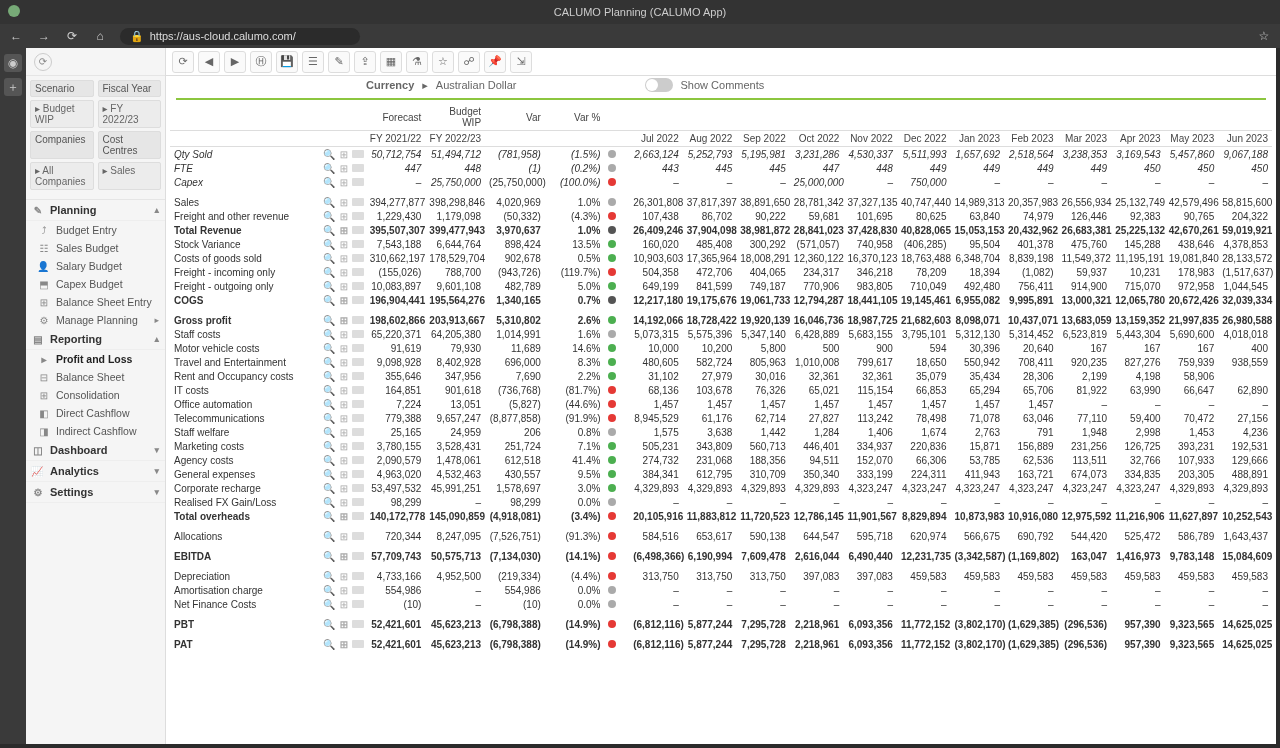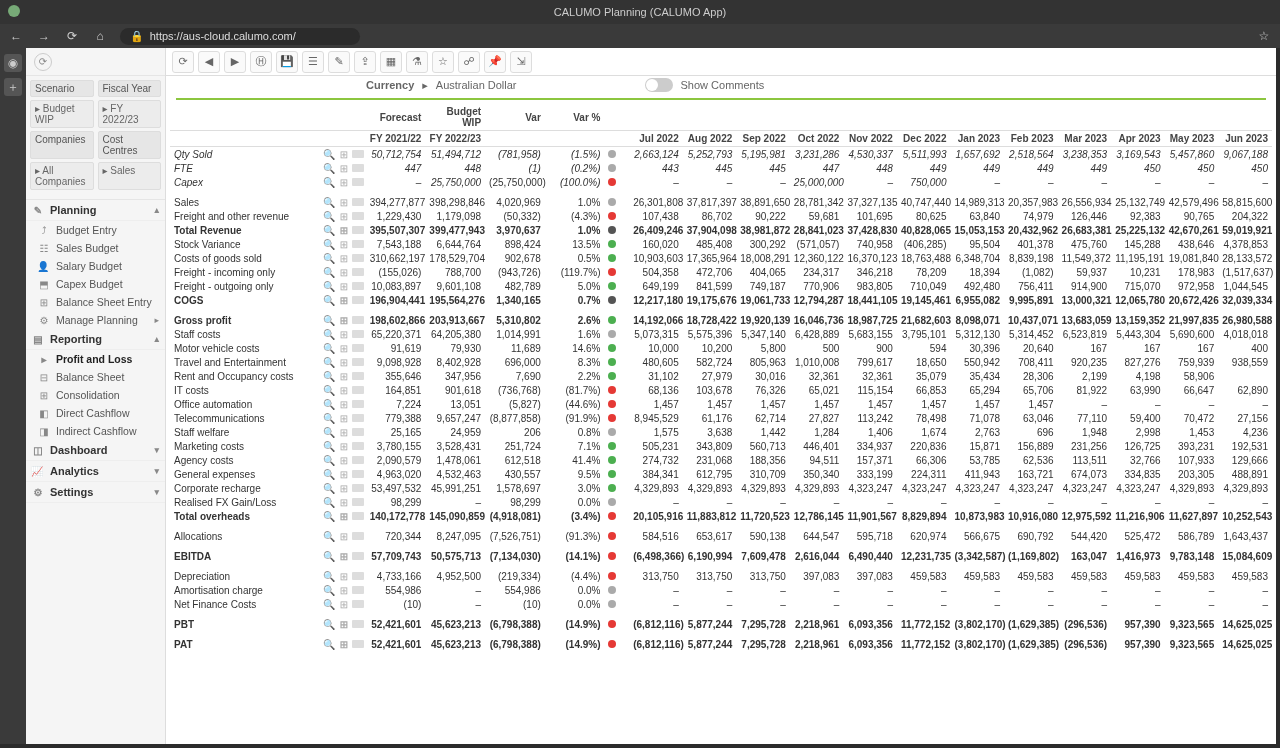--- a/index.html
+++ b/index.html
@@ -38,21 +38,21 @@
   .logo .ring{width:26px;height:26px;border:4px solid #8cc63f;border-radius:50%;}
   .logo .sub{font-size:8px;font-weight:400;color:#999;display:block;}
   .title{font-size:16px;font-weight:700;color:#333;}
   .subhdr{display:flex;align-items:center;gap:8px;font-size:11px;color:#666;padding:2px 10px 6px 200px;justify-content:flex-start;}
   .subhdr .toggle{margin-left:120px;width:28px;height:14px;background:#ccc;border-radius:7px;position:relative;}
   .subhdr .toggle::after{content:"";position:absolute;left:1px;top:1px;width:12px;height:12px;background:#fff;border-radius:50%;}
   .greenline{height:2px;background:#8cc63f;margin:0 10px 4px;}
 
   .grid-wrap{flex:1;overflow:auto;padding:0 4px 10px 4px;}
   table.grid{border-collapse:collapse;font-size:10px;color:#333;width:100%;table-layout:fixed;}
-  table.grid th{font-weight:700;color:#444;text-align:right;padding:2px 4px;border-bottom:1px solid #ddd;font-size:10px;}
+  table.grid th{font-weight:400;color:#444;text-align:right;padding:2px 4px;border-bottom:1px solid #ddd;font-size:10px;}
   table.grid th.lbl{text-align:left;width:150px;}
   table.grid th.ico{width:14px;}
   table.grid td{padding:1.5px 4px;text-align:right;white-space:nowrap;}
   table.grid td.lbl{text-align:left;}
   table.grid tr.bold td{font-weight:700;}
   table.grid tr.spacer td{height:6px;}
   table.grid td.iconcell{width:14px;text-align:center;padding:0;}
   .dot{width:8px;height:8px;border-radius:50%;display:inline-block;}
   .dot.g{background:#4caf50;}
   .dot.r{background:#e53935;}
@@ -766,21 +766,21 @@
               <td style="">0.8%</td>
               <td class="iconcell"><span class="dot gr"></span></td>
               <td></td>
               <td style="">1,575</td>
               <td style="">3,638</td>
               <td style="">1,442</td>
               <td style="">1,284</td>
               <td style="">1,406</td>
               <td style="">1,674</td>
               <td style="">2,763</td>
-              <td style="">696</td>
+              <td style="">791</td>
               <td style="">1,948</td>
               <td style="">2,998</td>
               <td style="">1,453</td>
               <td style="">4,236</td>
             </tr>
             <tr>
               <td class="lbl" style="">Marketing costs</td>
               <td class="iconcell"><span class="mag">🔍</span></td>
               <td class="iconcell"><span class="mag">⊞</span></td>
               <td class="iconcell"><span class="tag"></span></td>
@@ -811,21 +811,21 @@
               <td style="">2,090,579</td>
               <td style="">1,478,061</td>
               <td style="">612,518</td>
               <td style="">41.4%</td>
               <td class="iconcell"><span class="dot g"></span></td>
               <td></td>
               <td style="">274,732</td>
               <td style="">231,068</td>
               <td style="">188,356</td>
               <td style="">94,511</td>
-              <td style="">157,371</td>
+              <td style="">152,070</td>
               <td style="">66,306</td>
               <td style="">53,785</td>
               <td style="">62,536</td>
               <td style="">113,511</td>
               <td style="">32,766</td>
               <td style="">107,933</td>
               <td style="">129,666</td>
             </tr>
             <tr>
               <td class="lbl" style="">General expenses</td>

